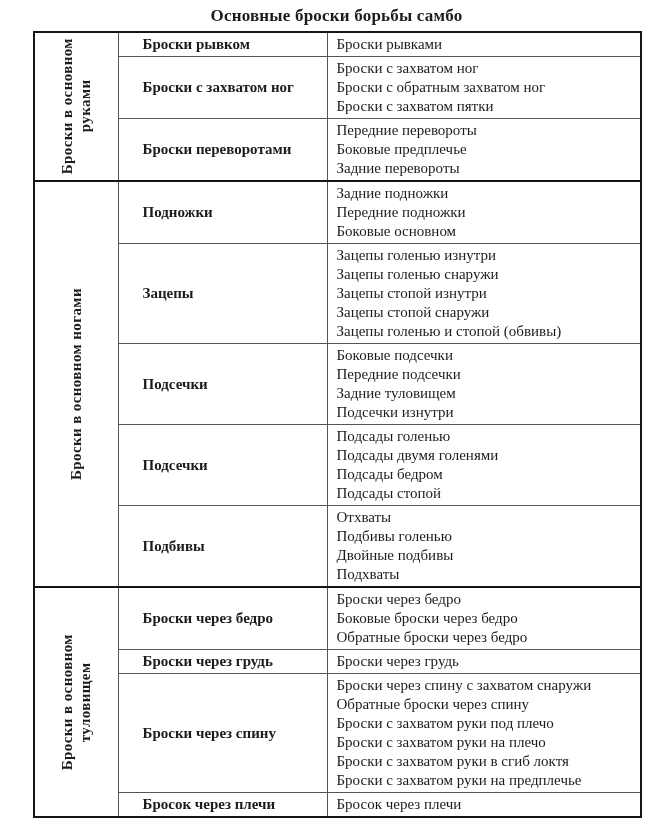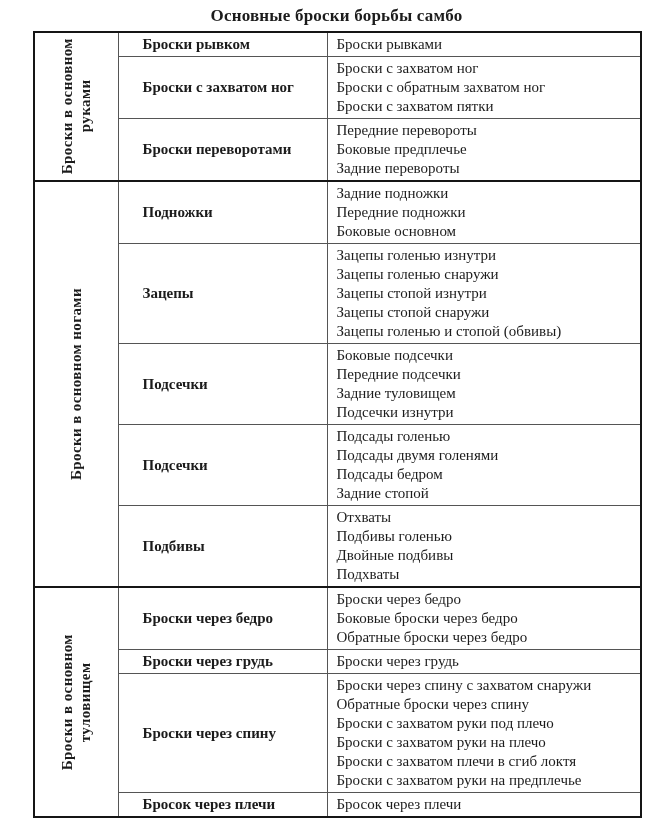--- a/index.html
+++ b/index.html
@@ -146,21 +146,21 @@
       </td>
     </tr>
     <tr>
       <td class="type">
         <div>Подсечки</div>
       </td>
       <td class="variants">
         <div>Подсады голенью</div>
         <div>Подсады двумя голенями</div>
         <div>Подсады бедром</div>
-        <div>Задние стопой</div>
+        <div>Подсады стопой</div>
       </td>
     </tr>
     <tr>
       <td class="type">
         <div>Подбивы</div>
       </td>
       <td class="variants">
         <div>Отхваты</div>
         <div>Подбивы голенью</div>
         <div>Двойные подбивы</div>
@@ -194,21 +194,21 @@
     </tr>
     <tr>
       <td class="type">
         <div>Броски через спину</div>
       </td>
       <td class="variants">
         <div>Броски через спину с захватом снаружи</div>
         <div>Обратные броски через спину</div>
         <div>Броски с захватом руки под плечо</div>
         <div>Броски с захватом руки на плечо</div>
-        <div>Броски с захватом плечи в сгиб локтя</div>
+        <div>Броски с захватом руки в сгиб локтя</div>
         <div>Броски с захватом руки на предплечье</div>
       </td>
     </tr>
     <tr>
       <td class="type">
         <div>Бросок через плечи</div>
       </td>
       <td class="variants">
         <div>Бросок через плечи</div>
       </td>

